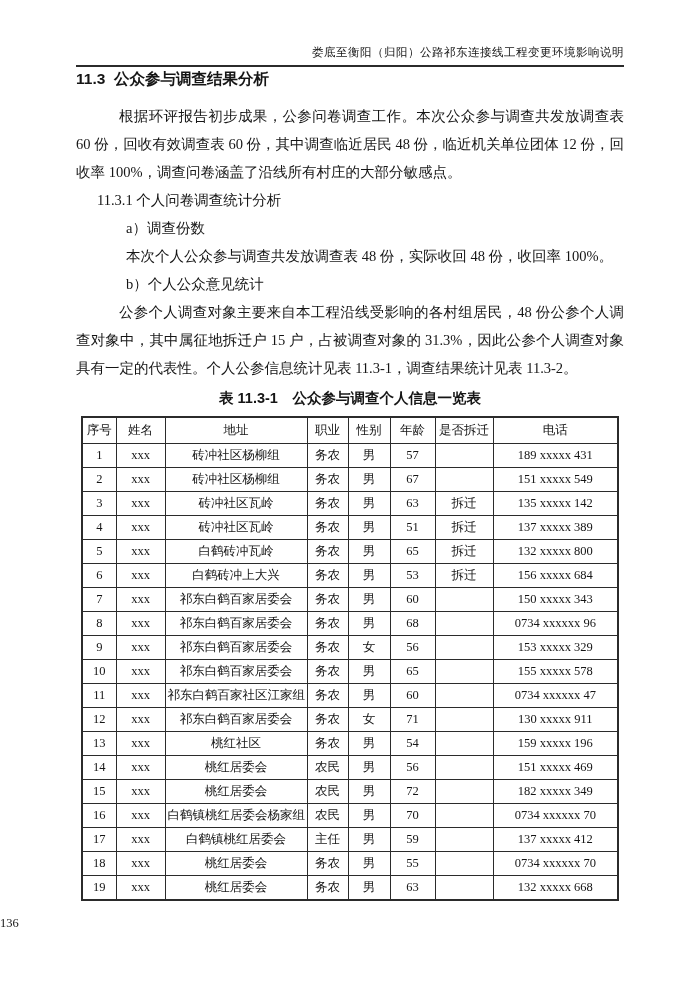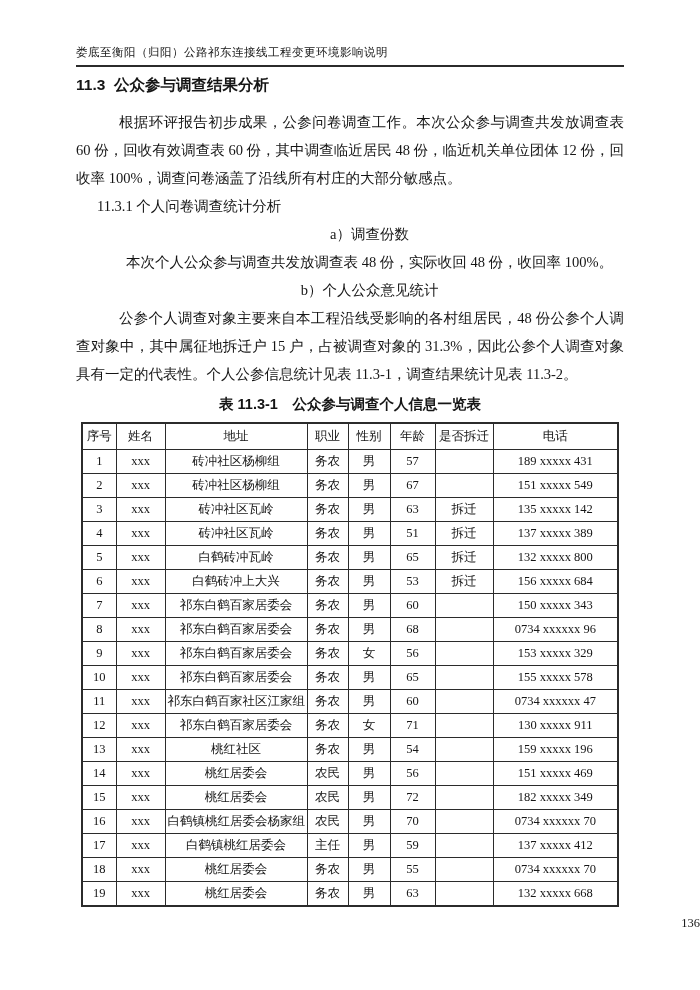--- a/index.html
+++ b/index.html
@@ -6,46 +6,46 @@
   .page {
     position:relative;
     width:700px; height:990px;
     background:#ffffff;
     font-family:"Liberation Serif","DejaVu Serif",serif;
     color:#151515;
     overflow:hidden;
   }
   .running-head {
     position:absolute; top:45px; left:76px; width:548px;
-    text-align:left;
+    text-align:right;
     font-size:11.5px;
     letter-spacing:0.5px;
     white-space:pre-wrap;
   }
   .head-rule {
     position:absolute; top:65px; left:76px; width:548px;
     border-top:2px solid #2b2b2b;
   }
-  .content { position:absolute; top:74px; left:76px; width:548px; }
+  .content { position:absolute; top:68px; left:76px; width:548px; }
   .h1 {
     font-family:"Liberation Sans","DejaVu Sans",sans-serif;
     font-size:15.5px; font-weight:bold;
     line-height:22px; margin:0 0 12px 0;
     white-space:pre-wrap;
   }
   .para {
     margin:0; font-size:14.5px; line-height:28px;
     text-align:justify; white-space:pre-wrap;
   }
   .indent { text-indent:43px; }
   .h2 {
     font-size:14.5px; font-weight:normal;
     line-height:28px; margin:0 0 0 21px; white-space:pre-wrap;
   }
-  .sub { margin-left:39px; text-align:center; }
+  .sub { margin-left:50px; text-align:left; }
   .table-caption {
     font-family:"Liberation Sans","DejaVu Sans",sans-serif;
     font-size:14.5px; font-weight:bold;
     text-align:center; line-height:20px;
     margin:6px 0 8px 0; white-space:pre-wrap;
   }
   table.info {
     width:536px; margin:0 auto;
     border-collapse:collapse; table-layout:fixed;
     font-size:12.5px;
@@ -56,21 +56,21 @@
     border:1px solid #2b2b2b;
     height:23px;
     text-align:center; vertical-align:middle;
     padding:0 2px;
     font-weight:normal;
     overflow:hidden; white-space:nowrap;
   }
   table.info th { height:25px; }
   .page-number {
     position:absolute; top:916px; left:0; width:700px;
-    text-align:right; font-size:12.5px;
+    text-align:left; font-size:12.5px;
   }
 </style>
 </head>
 <body>
 
 <div class="page">
 
   <div class="running-head">娄底至衡阳（归阳）公路祁东连接线工程变更环境影响说明</div>
   <div class="head-rule"></div>
 

